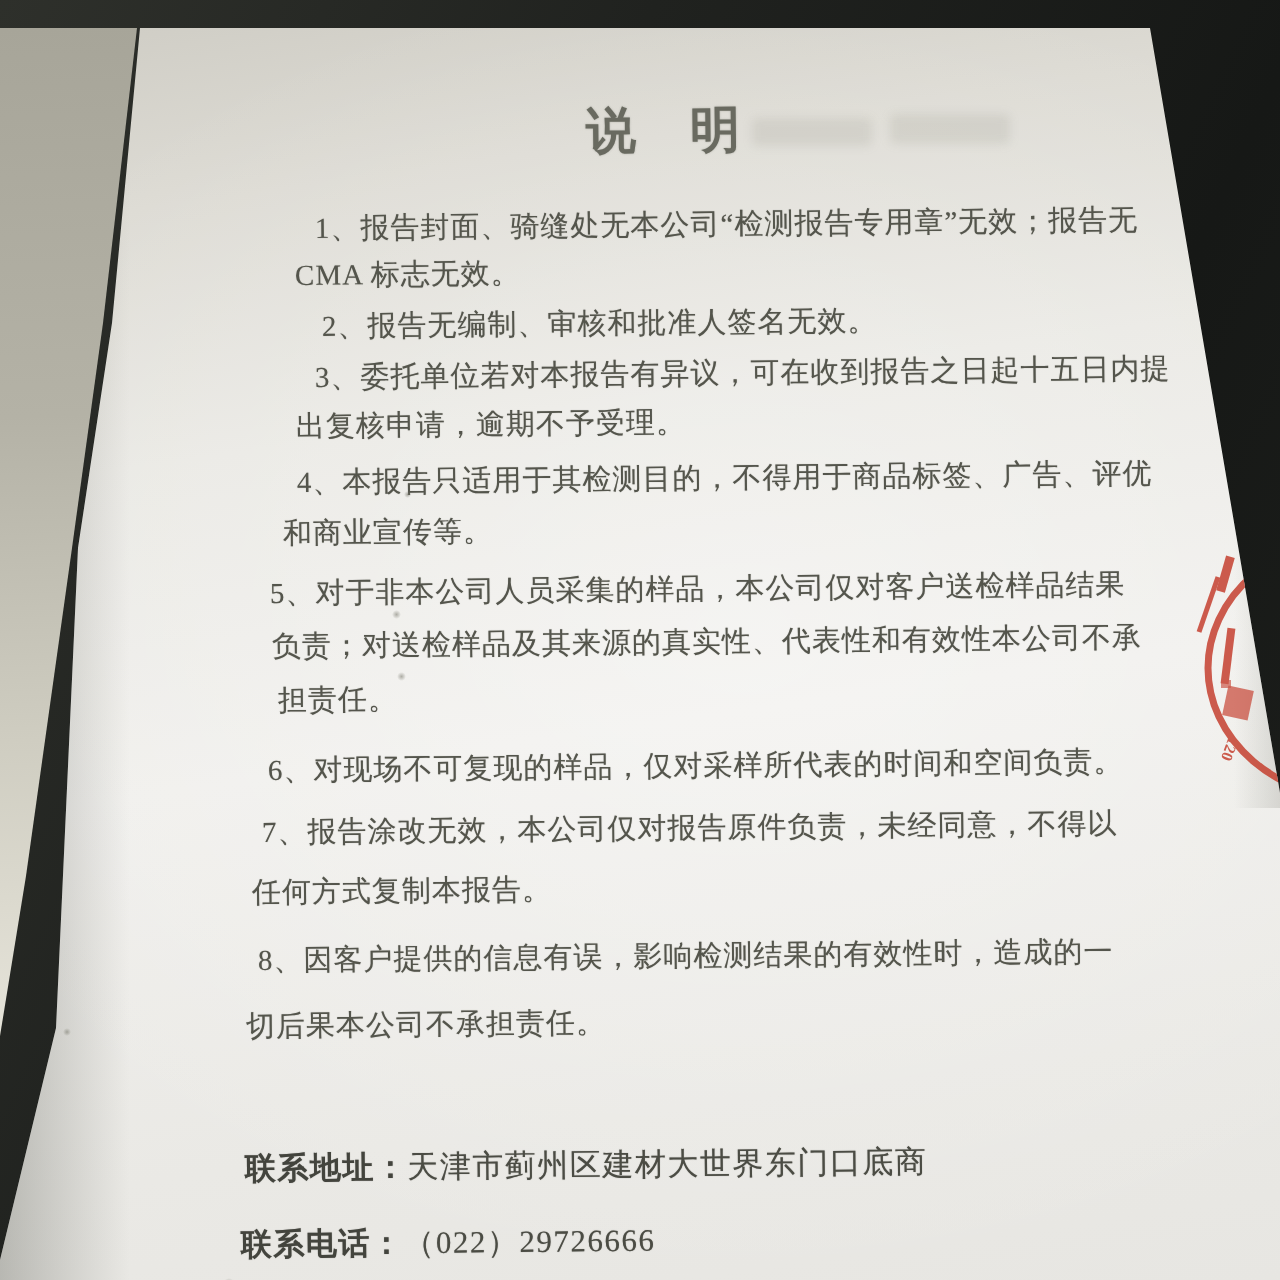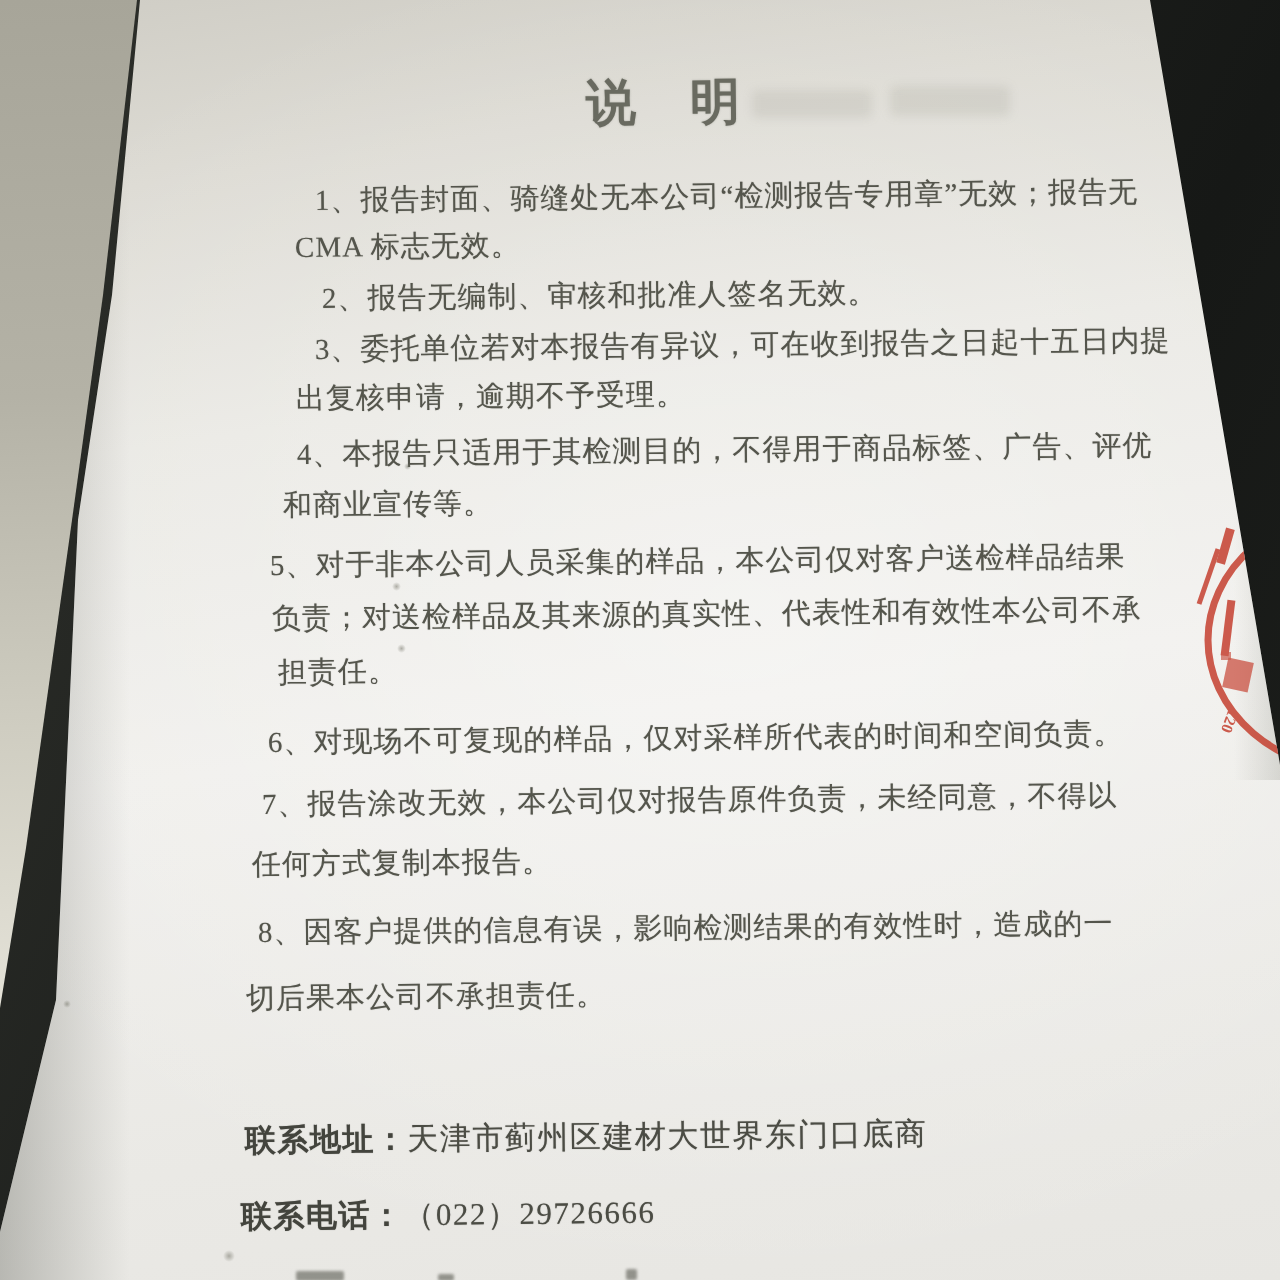--- a/index.html
+++ b/index.html
@@ -1,21 +1,21 @@
 <!DOCTYPE html>
 <html><head>
 <meta charset="utf-8">
 <style>
   html,body{margin:0;padding:0;}
   body{
     width:1280px;height:1280px;overflow:hidden;position:relative;
     background:linear-gradient(115deg,#2e302b 0%,#20221f 35%,#161816 70%,#1d1f1c 100%);
     font-family:"Liberation Serif","DejaVu Serif",serif;
   }
-  .scene{position:absolute;inset:0;}
+  .scene{position:absolute;inset:0;margin-top:28px;}
 
   
   .under-sheet{
     position:absolute;inset:0;
     clip-path:polygon(0 0,137px 0,103px 295px,72px 520px,26px 848px,0 1008px);
     background:linear-gradient(178deg,#a7a599 0%,#b4b2a6 30%,#cfcdc1 55%,#e8e6dc 80%,#efeee6 100%);
   }
 
   
   .paper{

